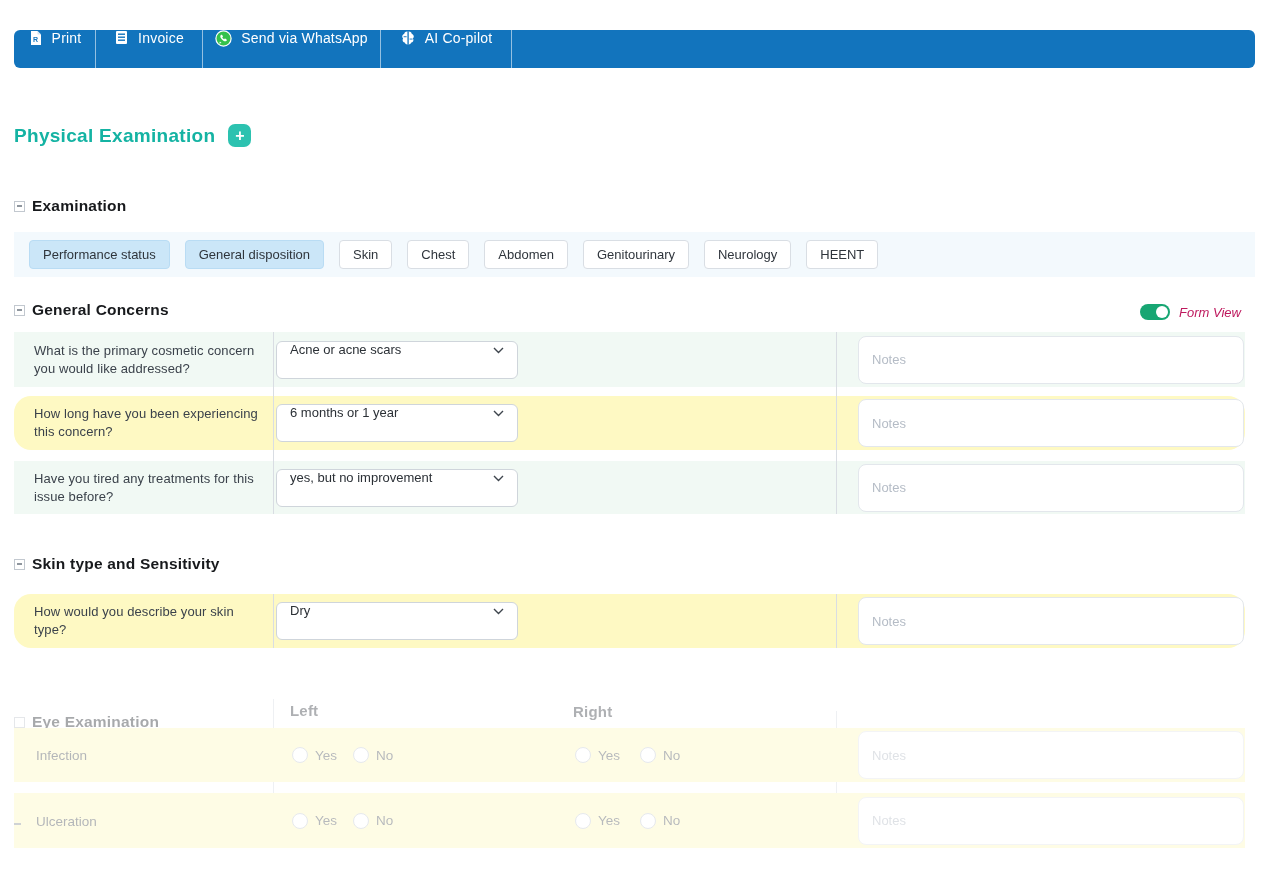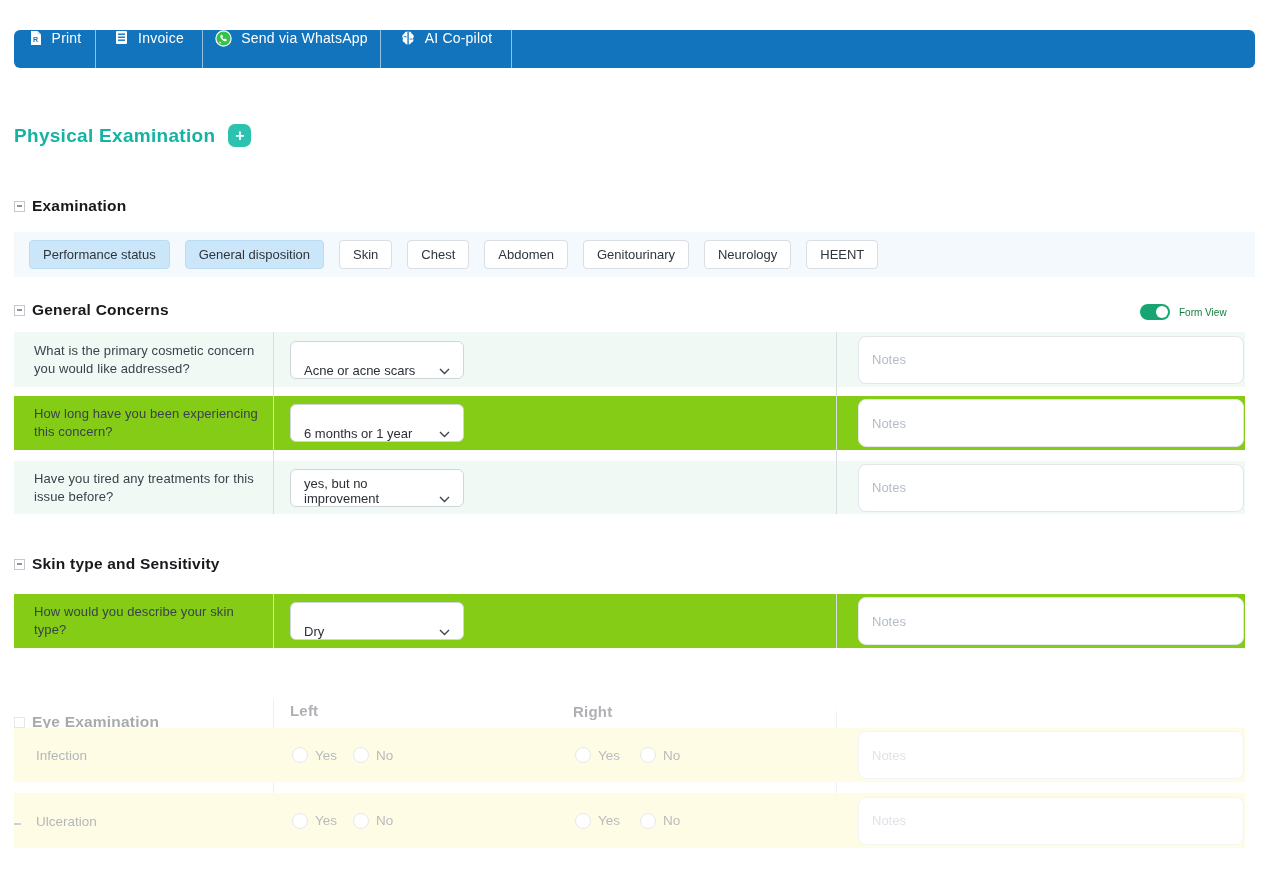--- a/index.html
+++ b/index.html
@@ -36,32 +36,32 @@
   .tab { font-size:13px; color:#2f353c; padding:6px 13px; border-radius:4px;
     background:#fff; border:1px solid #d9dee4; white-space:nowrap; cursor:pointer; }
   .tab.active { background:#cbe6f8; border-color:#b9dcf4; }
 
   
   #form-view { left:1140px; top:304px; display:flex; align-items:center; gap:9px; }
   .toggle { width:30px; height:16px; border-radius:9px; background:#17a673;
     position:relative; cursor:pointer; }
   .toggle .knob { position:absolute; right:2px; top:2px; width:12px; height:12px;
     border-radius:50%; background:#fff; }
-  #form-view-label { font-size:10px; font-weight:500; color:#15803d; }
+  #form-view-label { font-size:13px; font-weight:500; color:#be185d;font-style:italic; }
 
   
   .row { position:absolute; left:14px; width:1231px;padding-left:44px; }
   .row.mint { background:#f1f9f4; }
-  .row.blue { background:#84cc16; }
+  .row.blue { background:#fef9c3;border-radius:17px; }
   .row.grey { background:#fef9c3; }
   .q { position:absolute; left:20px; top:50%; transform:translateY(-50%); width:230px;
     font-size:13px; color:#3b424b; line-height:1.4; letter-spacing:.1px; }
-  .sel { position:absolute; left:276px; top:50%; transform:translateY(-50%);
-    width:174px; height:38px; background:#fff; border:1px solid #cfd5db; border-radius:6px;
-    display:flex; align-items:flex-end; justify-content:space-between; padding:0 13px;
+  .sel { position:absolute; left:262px; top:50%; transform:translateY(-50%);
+    width:242px; height:38px; background:#fff; border:1px solid #cfd5db; border-radius:6px;
+    display:flex; align-items:flex-start; justify-content:space-between; padding:0 13px;
     font-size:13px; color:#2b3036; cursor:pointer; }
   .notes { position:absolute; left:844px; top:50%; transform:translateY(-50%);
     width:386px; height:48px; background:#fff; border:1px solid #e3e7ec; border-radius:8px;
     padding:0 13px; font-size:13px; color:#333; outline:none;
     font-family:"Liberation Sans", sans-serif; }
   .notes::placeholder { color:#b5bcc6; }
   .vdiv { position:absolute; width:1px; background:#d9dde3; }
 
   
   #eye { left:0; top:699px; width:1269px; height:150px; opacity:.42; }

